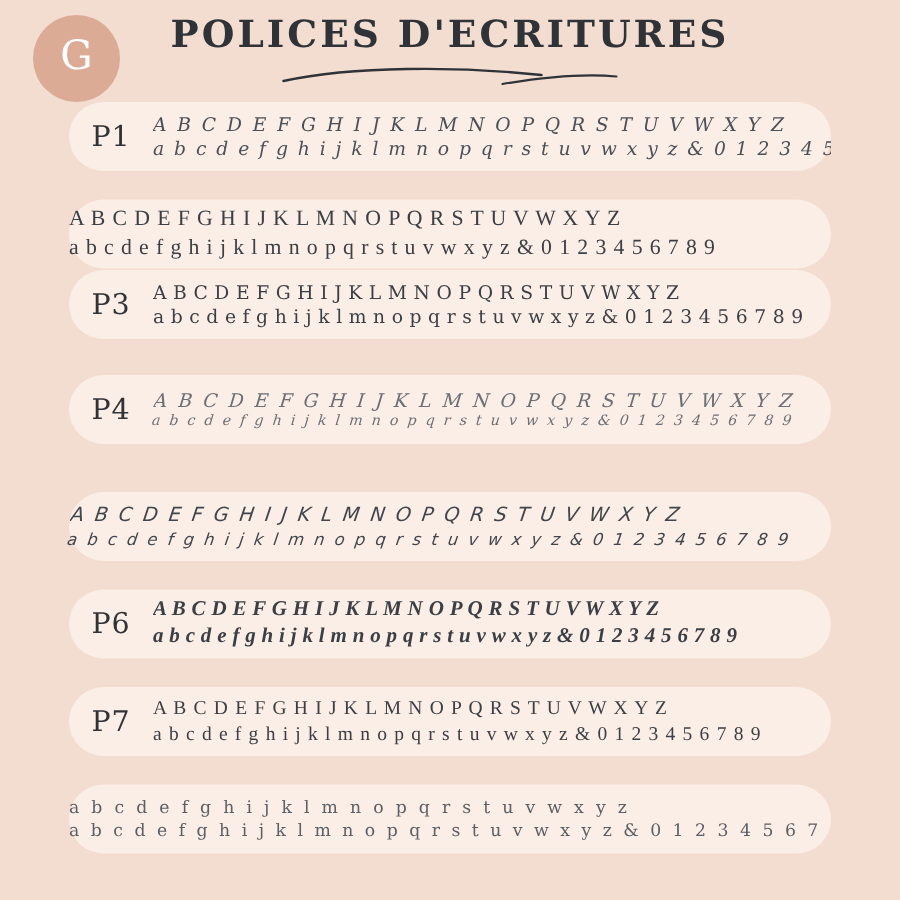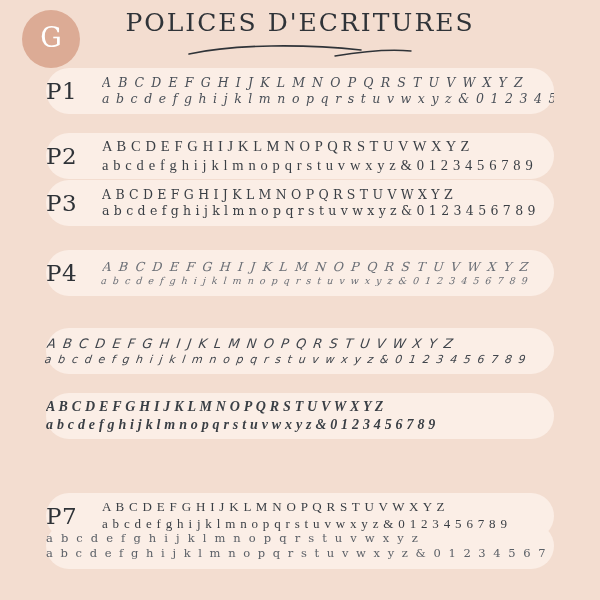--- a/index.html
+++ b/index.html
@@ -43,21 +43,21 @@
     left: 0;
     right: 0;
     top: 8px;
     text-align: center;
   }
   .title {
     font-family: "DejaVu Serif", serif;
     font-size: 25px;
     letter-spacing: 2.0px;
     color: #2f3338;
-    font-weight: 400;
+    font-weight: 700;
     display: inline-block;
   }
   .title-swash {
     display: block;
     margin: 4px auto 0;
     width: 230px;
     height: 18px;
   }
 
   
@@ -83,22 +83,23 @@
     width: 100%;
     height: 100%;
     background: #fbeee6;
     border-radius: 23px;
   }
   .row-label {
     position: relative;
     z-index: 2;
     width: 56px;
     flex: 0 0 56px;
+    text-align: center;
     font-family: "DejaVu Serif", serif;
-    font-size: 23px;
+    font-size: 19px;
     color: #2f3338;
     letter-spacing: 0.5px;
   }
   .sample {
     position: relative;
     z-index: 2;
     flex: 1 1 auto;
     color: #3a3f45;
     line-height: 1.28;
     white-space: nowrap;
@@ -150,21 +151,20 @@
     <div class="pill"></div>
     <div class="row-label">P1</div>
     <div class="sample f-p1">
       <span class="line line1">A B C D E F G H I J K L M N O P Q R S T U V W X Y Z</span>
       <span class="line line2">a b c d e f g h i j k l m n o p q r s t u v w x y z  &amp;  0 1 2 3 4 5 6 7 8 9</span>
     </div>
   </div>
 
   <div class="row" style="top:65px;">
     <div class="pill"></div>
-    <div class="row-label">P2</div>
     <div class="sample f-p2">
       <span class="line line1">A B C D E F G H I J K L M N O P Q R S T U V W X Y Z</span>
       <span class="line line2">a b c d e f g h i j k l m n o p q r s t u v w x y z  &amp;  0 1 2 3 4 5 6 7 8 9</span>
     </div>
   </div>
 
   <div class="row" style="top:112px;">
     <div class="pill"></div>
     <div class="row-label">P3</div>
     <div class="sample f-p3">
@@ -185,27 +185,28 @@
   <div class="row" style="top:260px;">
     <div class="pill"></div>
     <div class="sample f-p5">
       <span class="line line1">A B C D E F G H I J K L M N O P Q R S T U V W X Y Z</span>
       <span class="line line2">a b c d e f g h i j k l m n o p q r s t u v w x y z  &amp;  0 1 2 3 4 5 6 7 8 9</span>
     </div>
   </div>
 
   <div class="row" style="top:325px;">
     <div class="pill"></div>
+    <div class="row-label">P6</div>
     <div class="sample f-p6">
       <span class="line line1">A B C D E F G H I J K L M N O P Q R S T U V W X Y Z</span>
       <span class="line line2">a b c d e f g h i j k l m n o p q r s t u v w x y z  &amp;  0 1 2 3 4 5 6 7 8 9</span>
     </div>
   </div>
 
-  <div class="row" style="top:390px;margin-top:35px;">
+  <div class="row" style="top:390px;">
     <div class="pill"></div>
     <div class="row-label">P7</div>
     <div class="sample f-p7">
       <span class="line line1">A B C D E F G H I J K L M N O P Q R S T U V W X Y Z</span>
       <span class="line line2">a b c d e f g h i j k l m n o p q r s t u v w x y z  &amp;  0 1 2 3 4 5 6 7 8 9</span>
     </div>
   </div>
 
   <div class="row" style="top:455px;">
     <div class="pill"></div>

